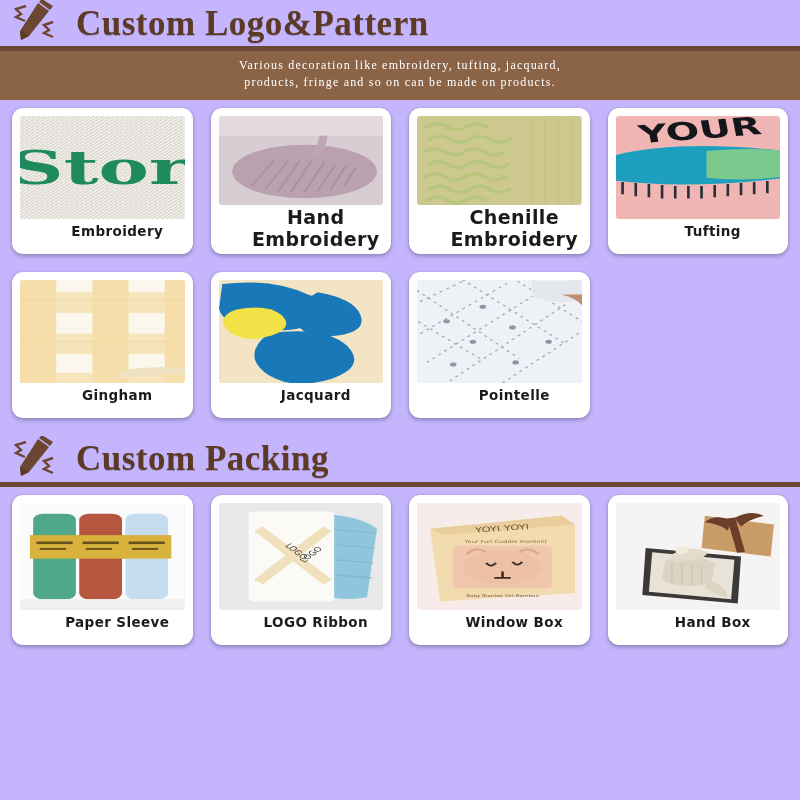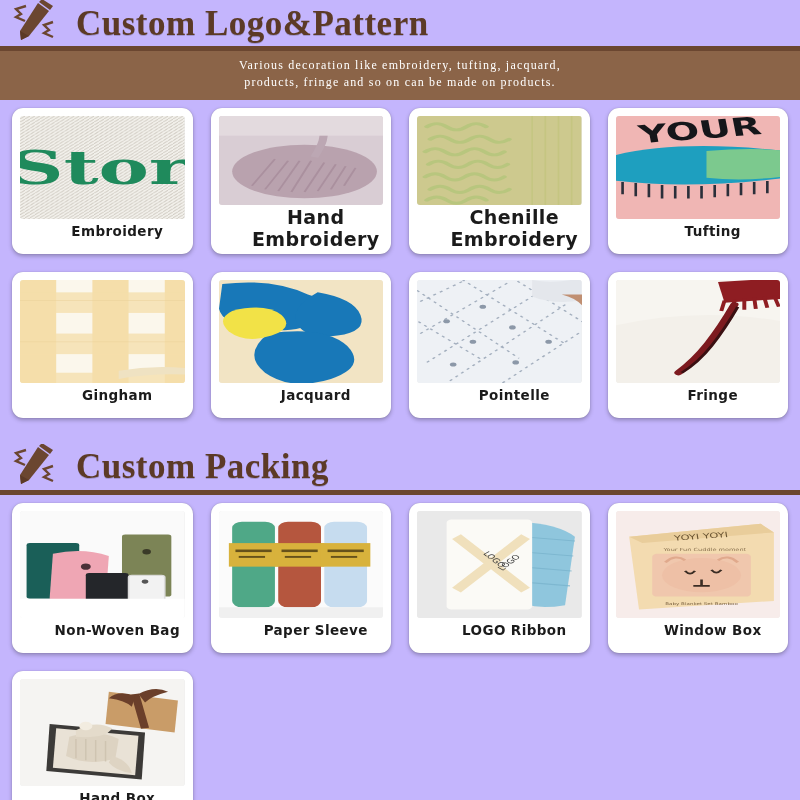--- a/index.html
+++ b/index.html
@@ -232,43 +232,23 @@
               <circle cx="80" cy="60" r="2"></circle>
               <circle cx="22" cy="82" r="2"></circle>
           </g>
           <path d="M70 0 q14 4 30 -2 l0 22 q-18 4 -30 -4 Z" fill="#e4e7ec"></path>
           <path d="M88 14 q10 4 14 14 l0 -14 Z" fill="#c08f72"></path>
         </svg>
       </div>
       <div class="cap">Pointelle</div>
     </div>
 
-    <div class="card">
-      <div class="thumb">
-        <svg viewBox="0 0 100 100" preserveAspectRatio="none">
-          <rect width="100" height="100" fill="#f3f0ea"></rect>
-          <path d="M0 0 L100 0 L100 40 q-50 -14 -100 4 Z" fill="#f7f5f0"></path>
-          <path d="M62 2 L102 -2 L104 18 L66 22 Z" fill="#8e1d22"></path>
-          <g stroke="#8e1d22" stroke-width="2.4">
-            <path d="M66 20 L64 30"></path>
-              <path d="M72 19 L71 30"></path>
-              <path d="M78 18 L78 29"></path>
-            <path d="M84 17 L85 28"></path>
-              <path d="M90 16 L92 27"></path>
-              <path d="M96 15 L99 26"></path>
-          </g>
-          <path d="M72 24 q-8 22 -16 38 q-8 16 -18 28" stroke="#7d1a1f" stroke-width="5" fill="none" stroke-linecap="round"></path>
-          <path d="M74 26 q-8 22 -16 38 q-8 16 -18 26" stroke="#3a1012" stroke-width="2" fill="none"></path>
-        </svg>
-      </div>
-      <div class="cap">Fringe</div>
-    </div>
-  </div>
-
-  <div class="sec-head" style="margin-top:20px;">
+  </div>
+
+  <div class="sec-head" style="margin-top:12px;">
     <div class="pencil-icon">
       <svg viewBox="0 0 56 46">
         <g fill="#6b4630">
           <path d="M30 3 L41 11 L21 36 L13 40 L12 31 Z"></path>
           <path d="M12 31 L13 40 L21 36 Z" fill="#5c3a26"></path>
           <path d="M31 2 L42 10 L45 6 L34 -1 Z"></path>
         </g>
         <g fill="none" stroke="#6b4630" stroke-width="2.4">
           <path d="M18 6 L8 9 L13 14 L8 17 L17 21"></path>
           <path d="M45 22 L36 25 L41 30 L36 33 L45 37"></path>
@@ -276,37 +256,20 @@
       </svg>
     </div>
     <div class="sec-title">Custom Packing</div>
   </div>
   <div class="rule"></div>
 
   <div class="grid s2">
 
 
 
-    <div class="card">
-      <div class="thumb">
-        <svg viewBox="0 0 100 100" preserveAspectRatio="none">
-          <rect width="100" height="100" fill="#fafafa"></rect>
-          <rect x="4" y="30" width="32" height="52" rx="2" fill="#1a5f58"></rect>
-          <rect x="62" y="22" width="30" height="58" rx="2" fill="#7c8456"></rect>
-          <circle cx="77" cy="38" r="2.6" fill="#3a3a28"></circle>
-          <path d="M20 40 q18 -6 34 2 l-2 42 q-18 6 -34 -2 Z" fill="#efa6b4"></path>
-          <circle cx="40" cy="52" r="3" fill="#4a3038"></circle>
-          <rect x="40" y="58" width="26" height="26" rx="2" fill="#24262a"></rect>
-          <rect x="66" y="60" width="22" height="24" rx="2" fill="#f2f2f2" stroke="#dcdcdc"></rect>
-          <circle cx="76" cy="66" r="2" fill="#555"></circle>
-          <rect x="0" y="82" width="100" height="18" fill="#ffffff"></rect>
-        </svg>
-      </div>
-      <div class="cap">Non-Woven Bag</div>
-    </div>
 
 
     <div class="card">
       <div class="thumb">
         <svg viewBox="0 0 100 100" preserveAspectRatio="none">
           <rect width="100" height="100" fill="#fbfbfb"></rect>
           <rect x="8" y="10" width="26" height="80" rx="6" fill="#4fa887"></rect>
           <rect x="36" y="10" width="26" height="80" rx="6" fill="#b5563e"></rect>
           <rect x="64" y="10" width="26" height="80" rx="6" fill="#c6dcef"></rect>
           <g fill="#d8b23c">

